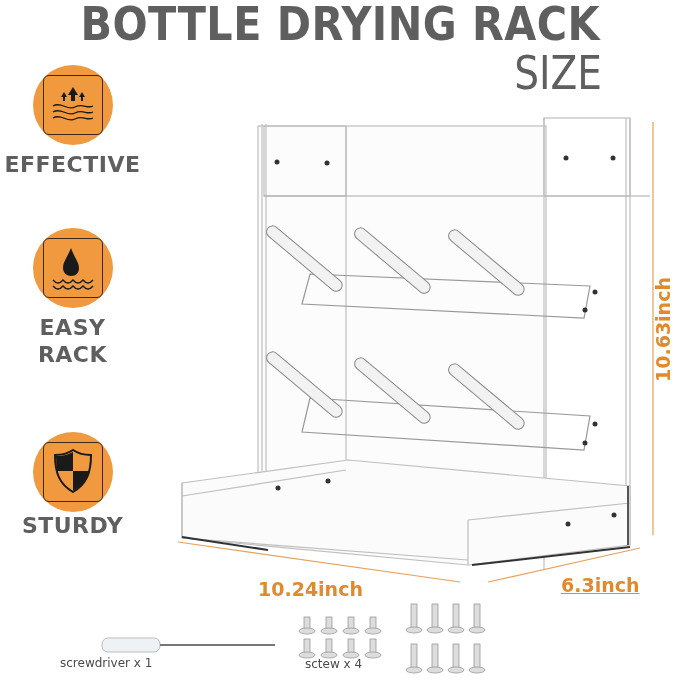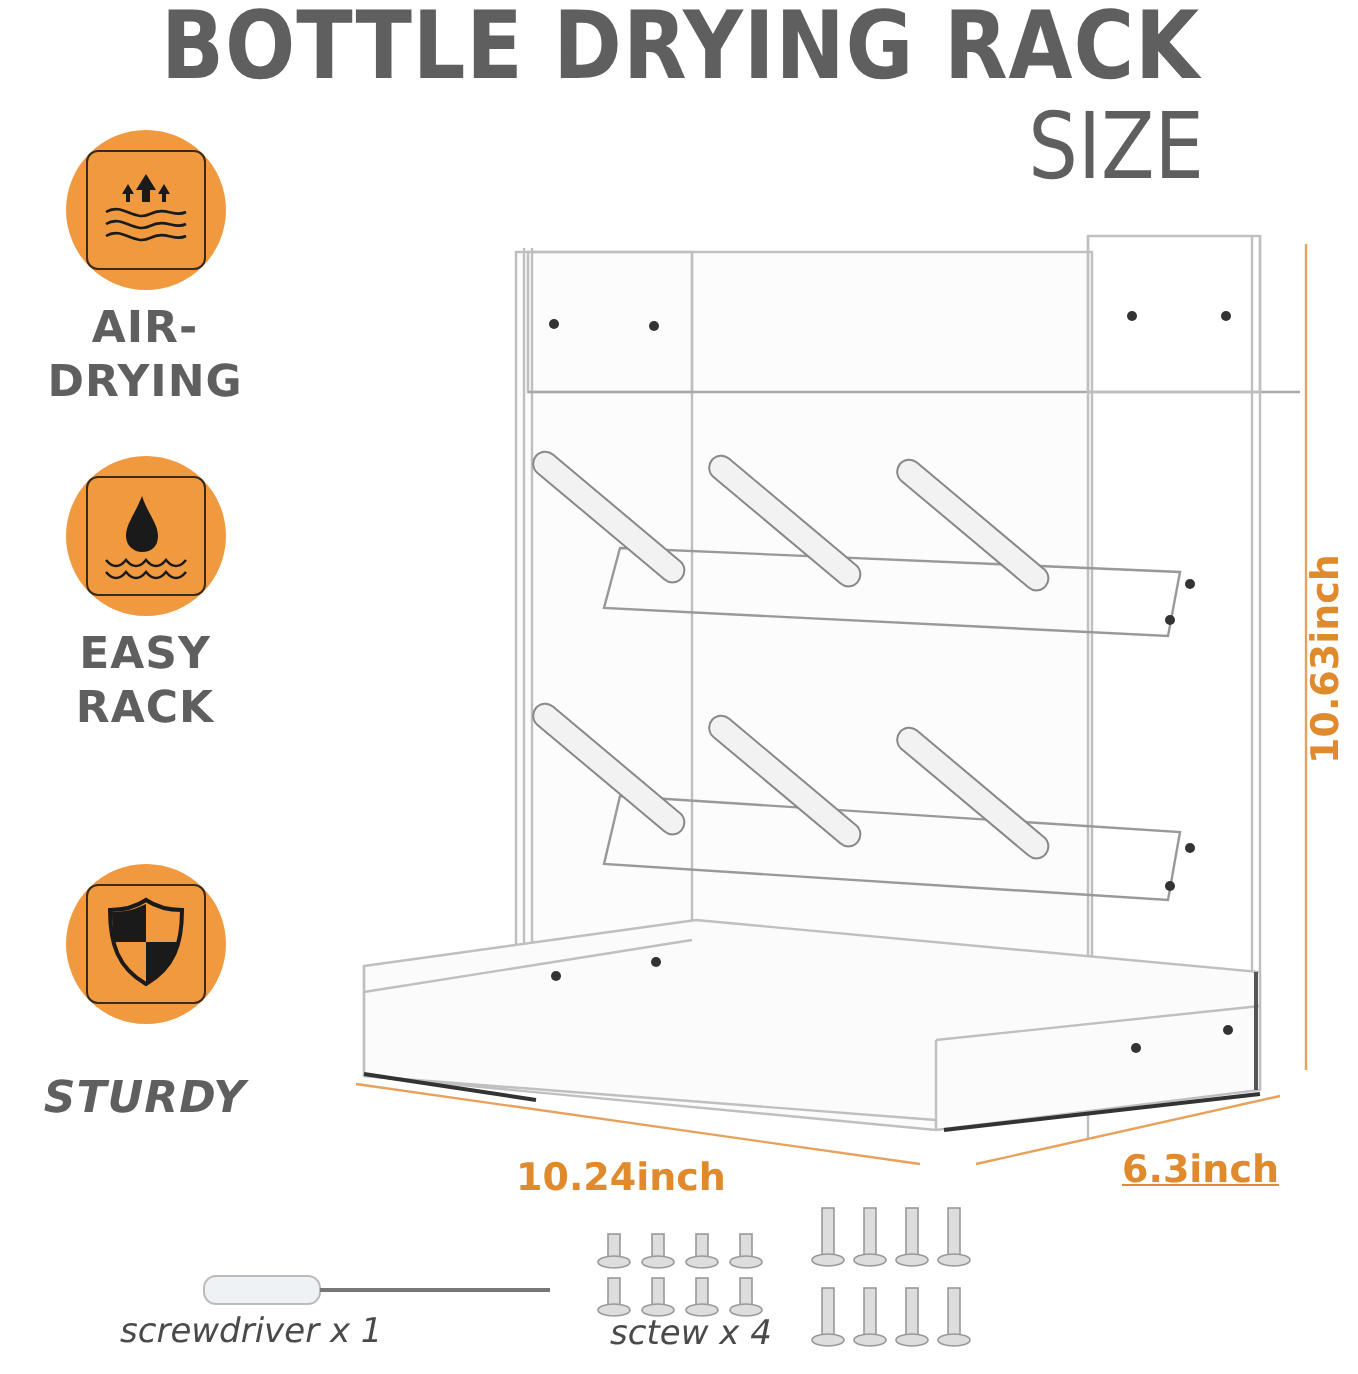--- a/index.html
+++ b/index.html
@@ -6,21 +6,21 @@
   body{width:679px;height:687px;position:relative;overflow:hidden;font-family:"DejaVu Sans",sans-serif;}
   .abs{position:absolute;}
   .title{left:0;top:-4px;width:600px;text-align:right;font-size:47px;font-weight:bold;color:#5f5f5f;letter-spacing:0.5px;font-family:"DejaVu Sans",sans-serif;transform:scaleX(0.88);transform-origin:right top;white-space:nowrap;}
   .subtitle{left:0;top:46px;width:602px;text-align:right;font-size:46px;color:#5f5f5f;font-family:"DejaVu Sans",sans-serif;transform:scaleX(0.85);transform-origin:right top;}
   .feature{left:0;width:145px;text-align:center;}
   .feature .circle{width:80px;height:80px;border-radius:50%;background:#f0993e;margin:0 auto;position:relative;}
   .feature .circle .frame{position:absolute;left:10px;top:10px;width:58px;height:58px;border:1.2px solid #3a2a1a;border-radius:6px;}
   .feature .circle svg{position:absolute;left:0;top:0;}
   .feature .label{color:#5f5f5f;font-weight:bold;font-size:22px;line-height:27px;letter-spacing:0.5px;margin-top:6px;}
   .dim{color:#e08a2e;font-weight:bold;font-size:19px;}
-  .acc-label{color:#4a4a4a;font-size:17px;font-style:italic;}
+  .acc-label{color:#4a4a4a;font-size:12px;}
 </style>
 </head>
 <body>
 
 <div class="abs title">BOTTLE DRYING RACK</div>
 <div class="abs subtitle">SIZE</div>
 
 <div class="abs feature" style="top:65px;">
   <div class="circle">
     <div class="frame"></div>
@@ -31,21 +31,21 @@
         <polygon points="49,27 46,32 48,32 48,36 50,36 50,32 52,32"></polygon>
       </g>
       <g fill="none" stroke="#1a1a1a" stroke-width="1.3">
         <path d="M20,41 C28,36 34,46 42,42 C50,38 54,44 60,41"></path>
         <path d="M20,47 C28,42 34,52 42,48 C50,44 54,50 60,47"></path>
         <path d="M20,53 C28,48 34,58 42,54 C50,50 54,56 60,53"></path>
       </g>
     </svg>
   </div>
   <div class="label">
-    <div>AIR-DRYING</div>
+    <div>EFFECTIVE</div>
   </div>
 </div>
 
 <div class="abs feature" style="top:228px;">
   <div class="circle">
     <div class="frame"></div>
     <svg width="80" height="80" viewBox="0 0 80 80">
       <path d="M38,20 C34,30 30,34 30,40 C30,45 34,48 38,48 C43,48 46,45 46,40 C46,34 41,29 38,20 Z" fill="#1a1a1a"></path>
       <g fill="none" stroke="#1a1a1a" stroke-width="1.3">
         <path d="M20,52 q5,6 10,0 q5,6 10,0 q5,6 10,0 q5,6 10,0"></path>
@@ -61,21 +61,21 @@
 
 <div class="abs feature" style="top:432px;">
   <div class="circle">
     <div class="frame"></div>
     <svg width="80" height="80" viewBox="0 0 80 80">
       <path d="M40,18 C34,22 28,23 22,23 C22,40 26,52 40,60 C54,52 58,40 58,23 C52,23 46,22 40,18 Z" fill="#f0993e" stroke="#1a1a1a" stroke-width="2"></path>
       <path d="M40,20 L40,39 L24,39 C23.5,34 23,29 23,24 C29,24 34,23 40,20 Z" fill="#1a1a1a"></path>
       <path d="M40,39 L56,39 C54,48 49,54 40,59 Z" fill="#1a1a1a"></path>
     </svg>
   </div>
-  <div class="label" style="margin-top:24px;font-style:italic;">
+  <div class="label" style="margin-top:0;">
     <div>STURDY</div>
   </div>
 </div>
 
 <svg class="abs" style="left:170px;top:110px;" width="480" height="460" viewBox="0 0 480 460">
   <g fill="none" stroke="#bfbfbf" stroke-width="1.2">
 
     <rect x="88" y="16" width="288" height="370" fill="#fcfcfc"></rect>
 
     <line x1="92" y1="14" x2="92" y2="388"></line>

